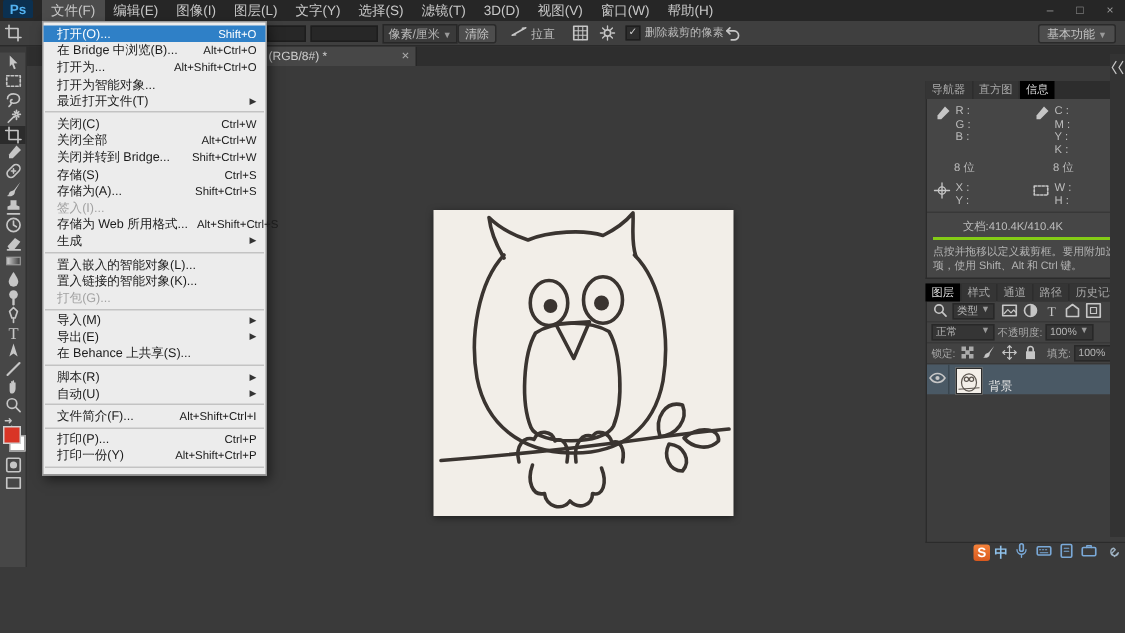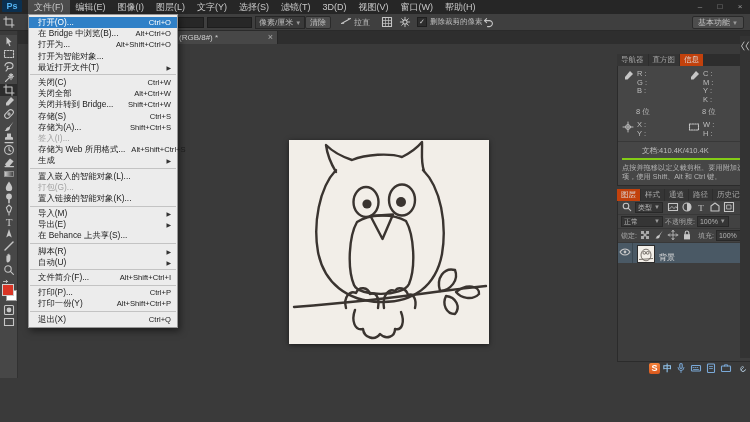--- a/index.html
+++ b/index.html
@@ -55,21 +55,21 @@
 
   
   #canvas{position:absolute;left:289px;top:140px;width:200px;height:204px;background:#f2eee8;
           box-shadow:0 1px 5px rgba(0,0,0,.55);}
 
   
   #right-col{position:absolute;left:617px;top:54px;width:142px;font-size:8px;color:#c0c0c0;}
   .ptabs{display:flex;height:12px;background:#2d2d2d;}
   .ptab{padding:0 4px;line-height:12px;background:#353535;color:#a8a8a8;margin-right:1px;
         white-space:nowrap;font-size:7.5px;}
-  .ptab.active{background:#c2410c;color:#ddd;}
+  .ptab.active{background:#000000;color:#ddd;}
   #info-body{background:#464646;border:1px solid #2b2b2b;border-top:none;padding:2px 4px 0;}
   .info-grid{display:grid;grid-template-columns:1fr 1fr;}
   .info-cell{display:flex;gap:3px;padding:2px 0;}
   .chan{display:flex;flex-direction:column;gap:0px;font-size:7.5px;line-height:8.5px;color:#bdbdbd;}
   .bits{font-size:7.5px;color:#bdbdbd;padding:1px 0 2px 14px;}
   .info-divider{height:1px;background:#383838;margin:1px -4px;}
   #doc-line{font-size:7.5px;padding:3px 0 2px;color:#bdbdbd;margin-left:20px;}
   #tip-box{font-size:7.2px;line-height:9px;color:#b4b4b4;padding:3px 0 4px;border-top:2px solid #84cc16;}
   #layers-group{margin-top:3px;}
   #layers-body{background:#424242;border:1px solid #2b2b2b;border-top:none;}
@@ -512,21 +512,21 @@
   </div>
   <div id="right-strip">
     <span><svg width="12" height="12" viewBox="0 0 12 12" fill="none" stroke="#c6c6c6" stroke-width="1.1" stroke-linecap="round" stroke-linejoin="round">
           <path d="M5 2L2.5 6 5 10M9.5 2L7 6l2.5 4" stroke-width="0.9"></path>
         </svg></span>
   </div>
 
   <div id="file-menu">
       <div class="mi hl">
         <span class="lbl">打开(O)...</span>
-        <span class="sc">Ctrl+O</span>
+        <span class="sc">Shift+O</span>
       </div>
       <div class="mi">
         <span class="lbl">在 Bridge 中浏览(B)...</span>
         <span class="sc">Alt+Ctrl+O</span>
       </div>
       <div class="mi">
         <span class="lbl">打开为...</span>
         <span class="sc">Alt+Shift+Ctrl+O</span>
       </div>
       <div class="mi">
@@ -565,26 +565,26 @@
         <span class="sc">Alt+Shift+Ctrl+S</span>
       </div>
       <div class="mi">
         <span class="lbl">生成</span>
         <span class="arrow">▶</span>
       </div>
       <div class="sep"></div>
       <div class="mi">
         <span class="lbl">置入嵌入的智能对象(L)...</span>
       </div>
+      <div class="mi">
+        <span class="lbl">置入链接的智能对象(K)...</span>
+      </div>
       <div class="mi dis">
         <span class="lbl">打包(G)...</span>
       </div>
-      <div class="mi">
-        <span class="lbl">置入链接的智能对象(K)...</span>
-      </div>
       <div class="sep"></div>
       <div class="mi">
         <span class="lbl">导入(M)</span>
         <span class="arrow">▶</span>
       </div>
       <div class="mi">
         <span class="lbl">导出(E)</span>
         <span class="arrow">▶</span>
       </div>
       <div class="mi">
@@ -607,24 +607,20 @@
       <div class="sep"></div>
       <div class="mi">
         <span class="lbl">打印(P)...</span>
         <span class="sc">Ctrl+P</span>
       </div>
       <div class="mi">
         <span class="lbl">打印一份(Y)</span>
         <span class="sc">Alt+Shift+Ctrl+P</span>
       </div>
       <div class="sep"></div>
-      <div class="mi">
-        <span class="lbl">退出(X)</span>
-        <span class="sc">Ctrl+Q</span>
-      </div>
     </div>
 
   <div id="ime-bar">
     <span id="sogou-logo">S</span>
     <span id="ime-lang">中</span>
     <span id="ime-icons" style="display:flex;gap:3px;">
         <span><svg width="12" height="12" viewBox="0 0 12 12" fill="none" stroke="#c6c6c6" stroke-width="1.1" stroke-linecap="round" stroke-linejoin="round">
             <rect x="4.8" y="1.5" width="2.4" height="5" rx="1.2" stroke="#7aa9d8"></rect>
             <path d="M3 5.5a3 3 0 006 0M6 8.5v2" stroke="#7aa9d8" stroke-width="0.9"></path>
           </svg></span>

